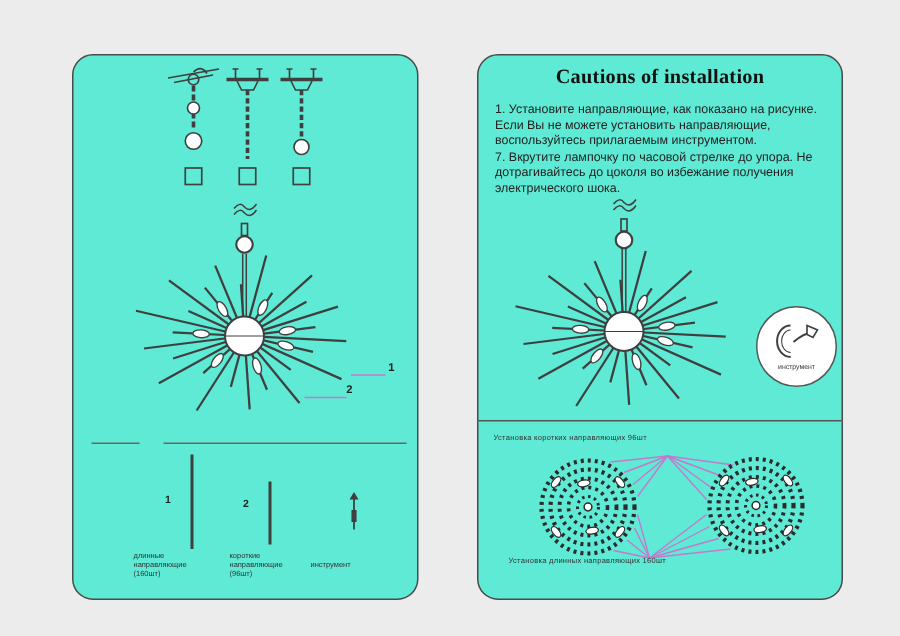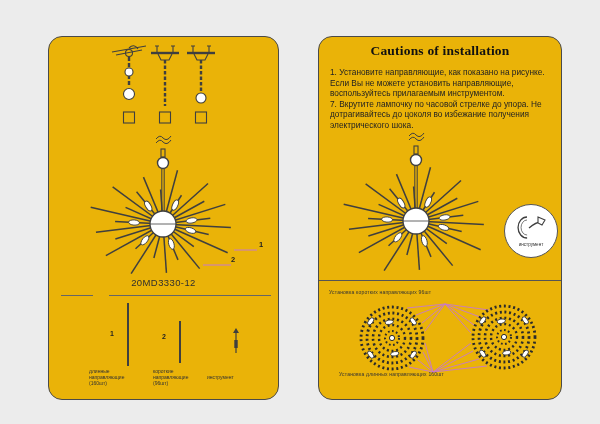--- a/index.html
+++ b/index.html
@@ -1,17 +1,17 @@
 <!DOCTYPE html>
 <html><head>
 <meta charset="utf-8">
 <style>
   html,body{margin:0;padding:0;}
   body{width:600px;height:424px;background:#ececec;font-family:"Liberation Sans",sans-serif;position:relative;overflow:hidden;}
-  .panel{position:absolute;background:#eab308;border:1px solid #4a4a4a;border-radius:14px;}
+  .panel{position:absolute;background:#5eead4;border:1px solid #4a4a4a;border-radius:14px;}
   #left-panel{left:48px;top:36px;width:229px;height:362px;}
   #right-panel{left:318px;top:36px;width:242px;height:362px;}
   .abs{position:absolute;}
   .title{width:100%;text-align:center;top:6px;font-family:"Liberation Serif",serif;font-weight:bold;font-size:13.5px;color:#111;letter-spacing:.2px;}
   .instructions{left:11px;top:30px;width:224px;font-size:8.3px;line-height:10.5px;color:#222;white-space:pre-line;}
   .divider{left:0;top:243px;width:100%;border-top:1px solid #555;}
   .seg{border-top:1px solid #666;height:0;}
   .tool-circle{left:185px;top:167px;width:52px;height:52px;border:1px solid #555;border-radius:50%;background:#fff;}
   .tool-circle-label{left:0;top:37px;width:52px;text-align:center;font-size:4.6px;color:#333;}
   .diag-label{font-size:5px;color:#333;letter-spacing:.2px;}
@@ -100,21 +100,20 @@
       <path d="M80,14 q4,-5 7,-1 q4,4 8,-2" fill="none" stroke="#3f3f3f" stroke-width="1"></path>
       <path d="M80,10 q4,-5 7,-1 q4,4 8,-2" fill="none" stroke="#3f3f3f" stroke-width="1"></path>
       <circle cx="87" cy="95" r="13" fill="#fff" stroke="#3f3f3f" stroke-width="1.3"></circle>
       <line x1="74" y1="95" x2="100" y2="95" stroke="#3f3f3f" stroke-width="0.8"></line>
       <line x1="158" y1="121" x2="181" y2="121" stroke="#c678cd" stroke-width="1"></line>
       <line x1="127" y1="136" x2="155" y2="136" stroke="#c678cd" stroke-width="1"></line>
     </svg>
   <div class="abs callout" style="left:206px;top:203px;">1</div>
   <div class="abs callout" style="left:178px;top:218px;">2</div>
 
-  <div class="abs model">20MD3330-12</div>
 
   <div class="abs seg" style="left:12px;top:258px;width:32px;"></div>
   <div class="abs seg" style="left:60px;top:258px;width:162px;"></div>
 
   <div class="abs partnum" style="left:61px;top:293px;">1</div>
   <div class="abs rod" style="left:78px;top:266px;height:63px;"></div>
   <div class="abs partnum" style="left:113px;top:296px;">2</div>
   <div class="abs rod" style="left:130px;top:284px;height:42px;"></div>
   <svg class="abs" style="left:181px;top:290px;" width="12" height="28" viewBox="0 0 12 28">
     <path d="M6,1 l-3,5 h6 z" fill="#3f3f3f"></path>

